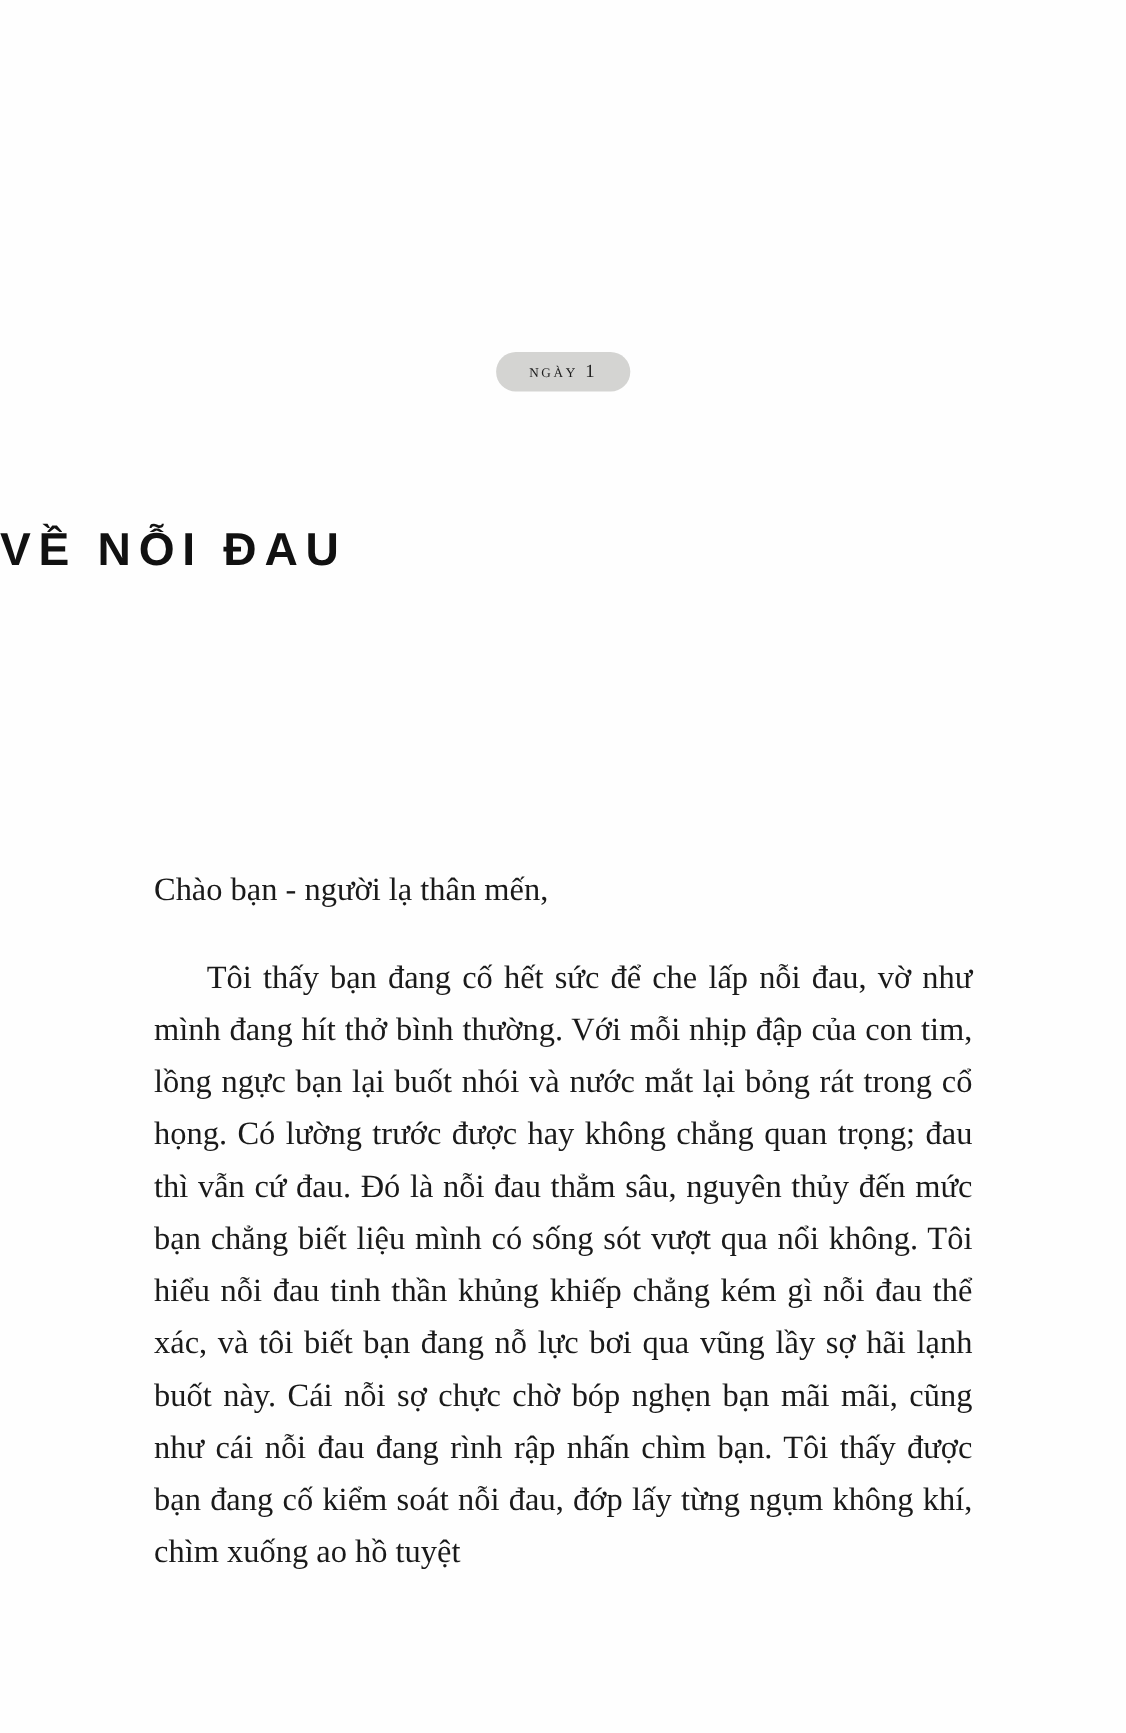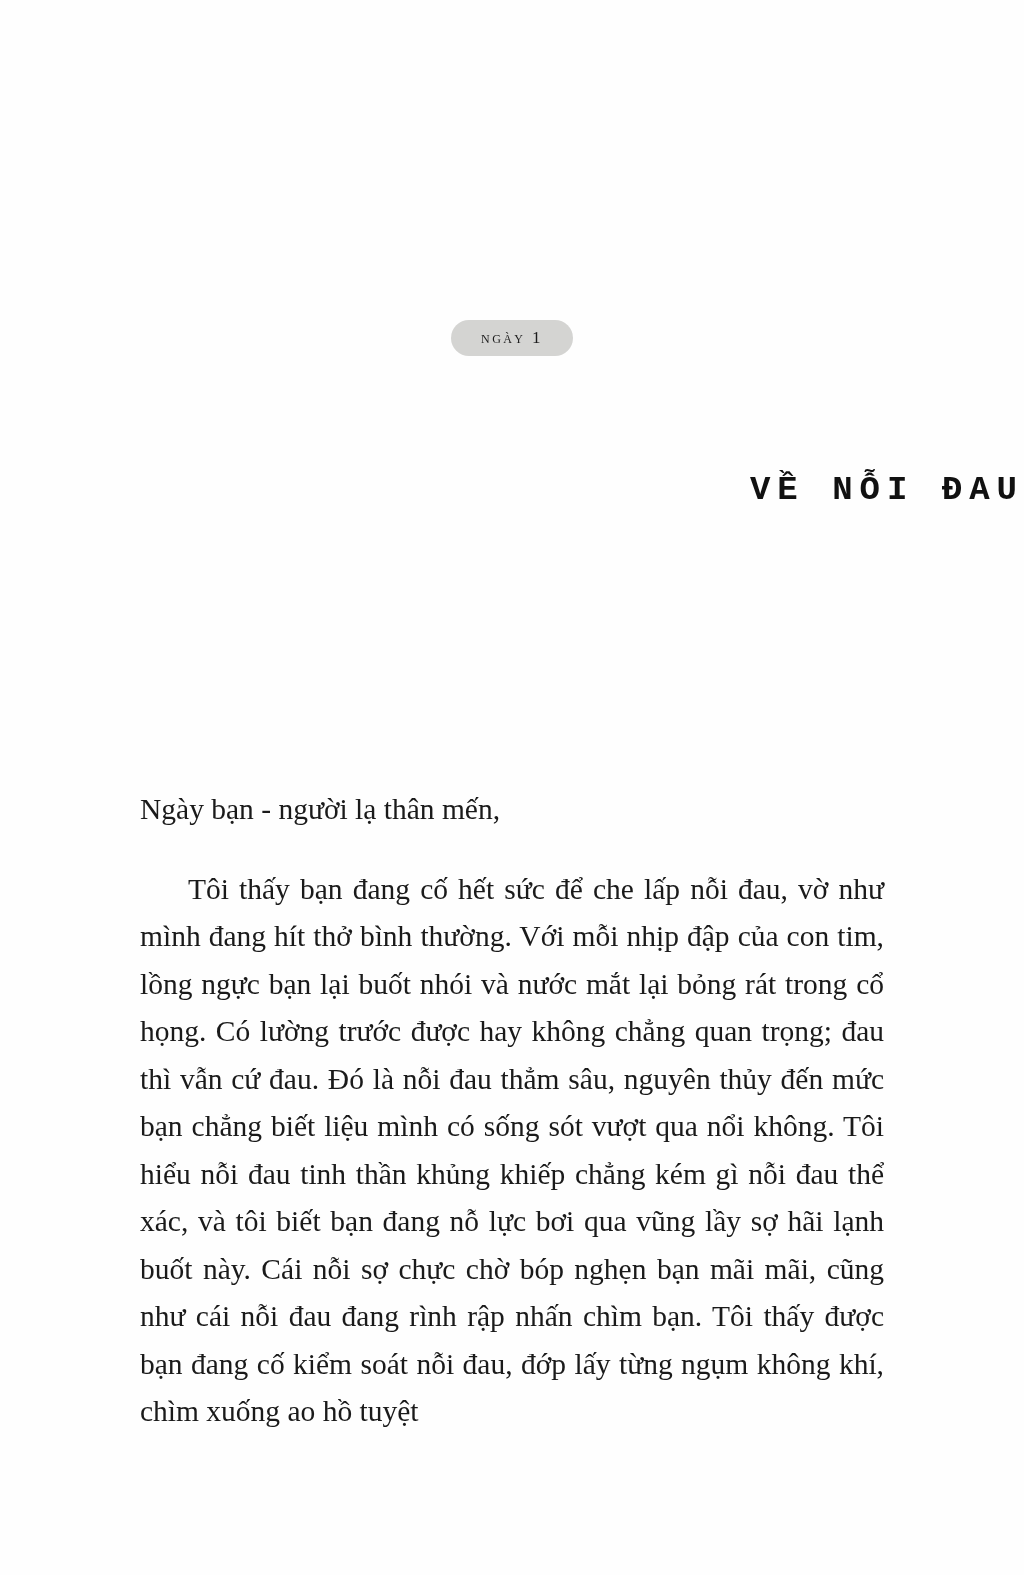--- a/index.html
+++ b/index.html
@@ -45,23 +45,23 @@
     line-height: 1;
     white-space: nowrap;
   }
 
   
   .chapter-title {
     position: absolute;
     top: 448px;
     left: 0;
     right: 0;
-    text-align: right;
-    font-family: Liberation Mono, monospace;
-    font-size: 34px;
+    text-align: left;
+    font-family: Liberation Sans, sans-serif;
+    font-size: 42px;
     font-weight: 700;
     letter-spacing: 7px;
     color: #111111;
   }
 
   
   .body-block {
     position: absolute;
     top: 786px;
     left: 140px;
@@ -93,17 +93,17 @@
 
 <div class="page">
 
   <div class="day-badge-wrap">
     <div class="day-badge">Ngày 1</div>
   </div>
 
   <h1 class="chapter-title">VỀ NỖI ĐAU</h1>
 
   <div class="body-block">
-    <p class="para greeting">Ngày bạn - người lạ thân mến,</p>
+    <p class="para greeting">Chào bạn - người lạ thân mến,</p>
     <p class="para indent last">Tôi thấy bạn đang cố hết sức để che lấp nỗi đau, vờ như mình đang hít thở bình thường. Với mỗi nhịp đập của con tim, lồng ngực bạn lại buốt nhói và nước mắt lại bỏng rát trong cổ họng. Có lường trước được hay không chẳng quan trọng; đau thì vẫn cứ đau. Đó là nỗi đau thẳm sâu, nguyên thủy đến mức bạn chẳng biết liệu mình có sống sót vượt qua nổi không. Tôi hiểu nỗi đau tinh thần khủng khiếp chẳng kém gì nỗi đau thể xác, và tôi biết bạn đang nỗ lực bơi qua vũng lầy sợ hãi lạnh buốt này. Cái nỗi sợ chực chờ bóp nghẹn bạn mãi mãi, cũng như cái nỗi đau đang rình rập nhấn chìm bạn. Tôi thấy được bạn đang cố kiểm soát nỗi đau, đớp lấy từng ngụm không khí, chìm xuống ao hồ tuyệt</p>
   </div>
 
 </div>
 
 </body></html>

